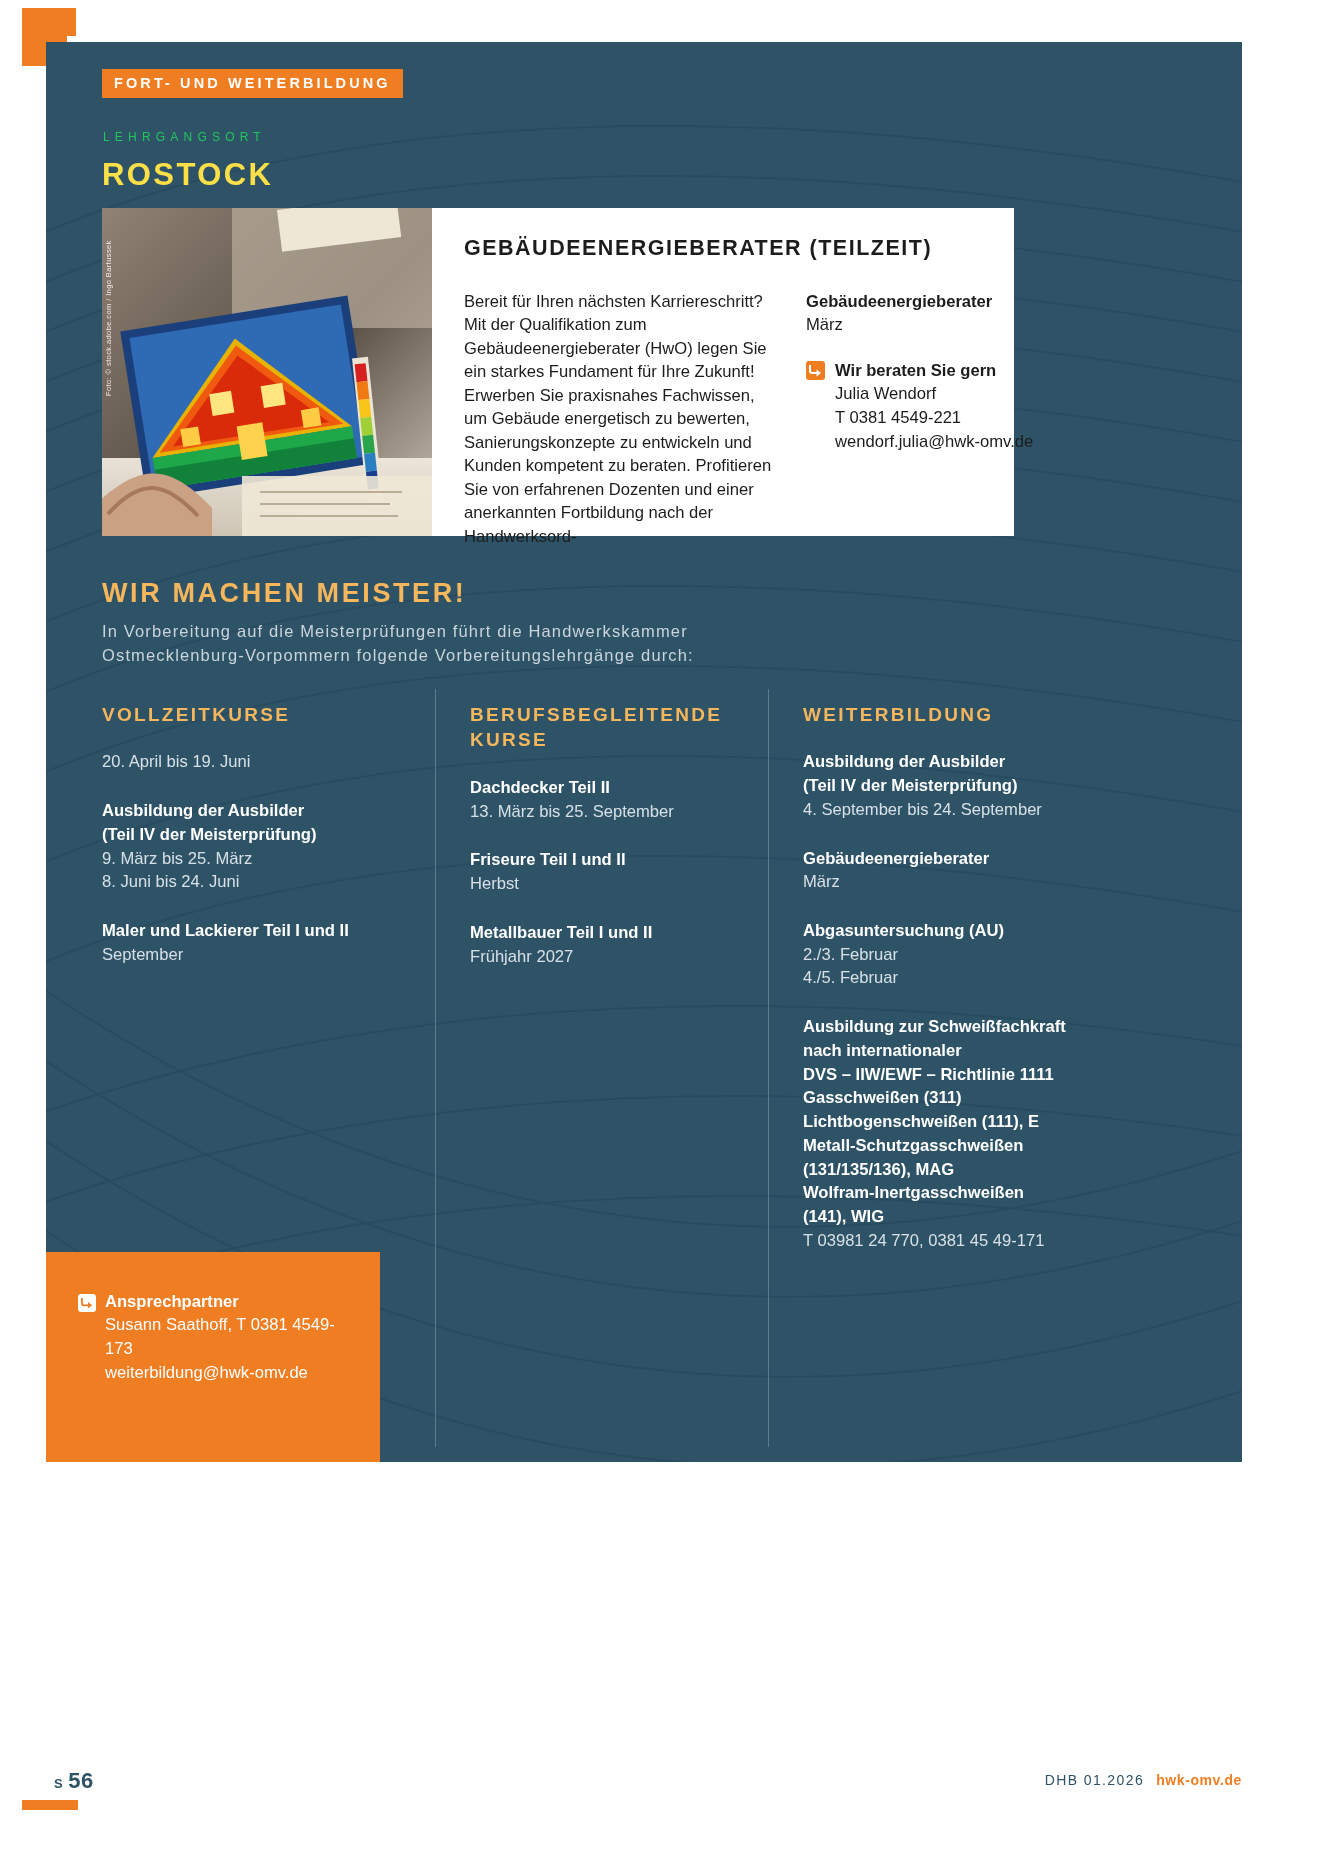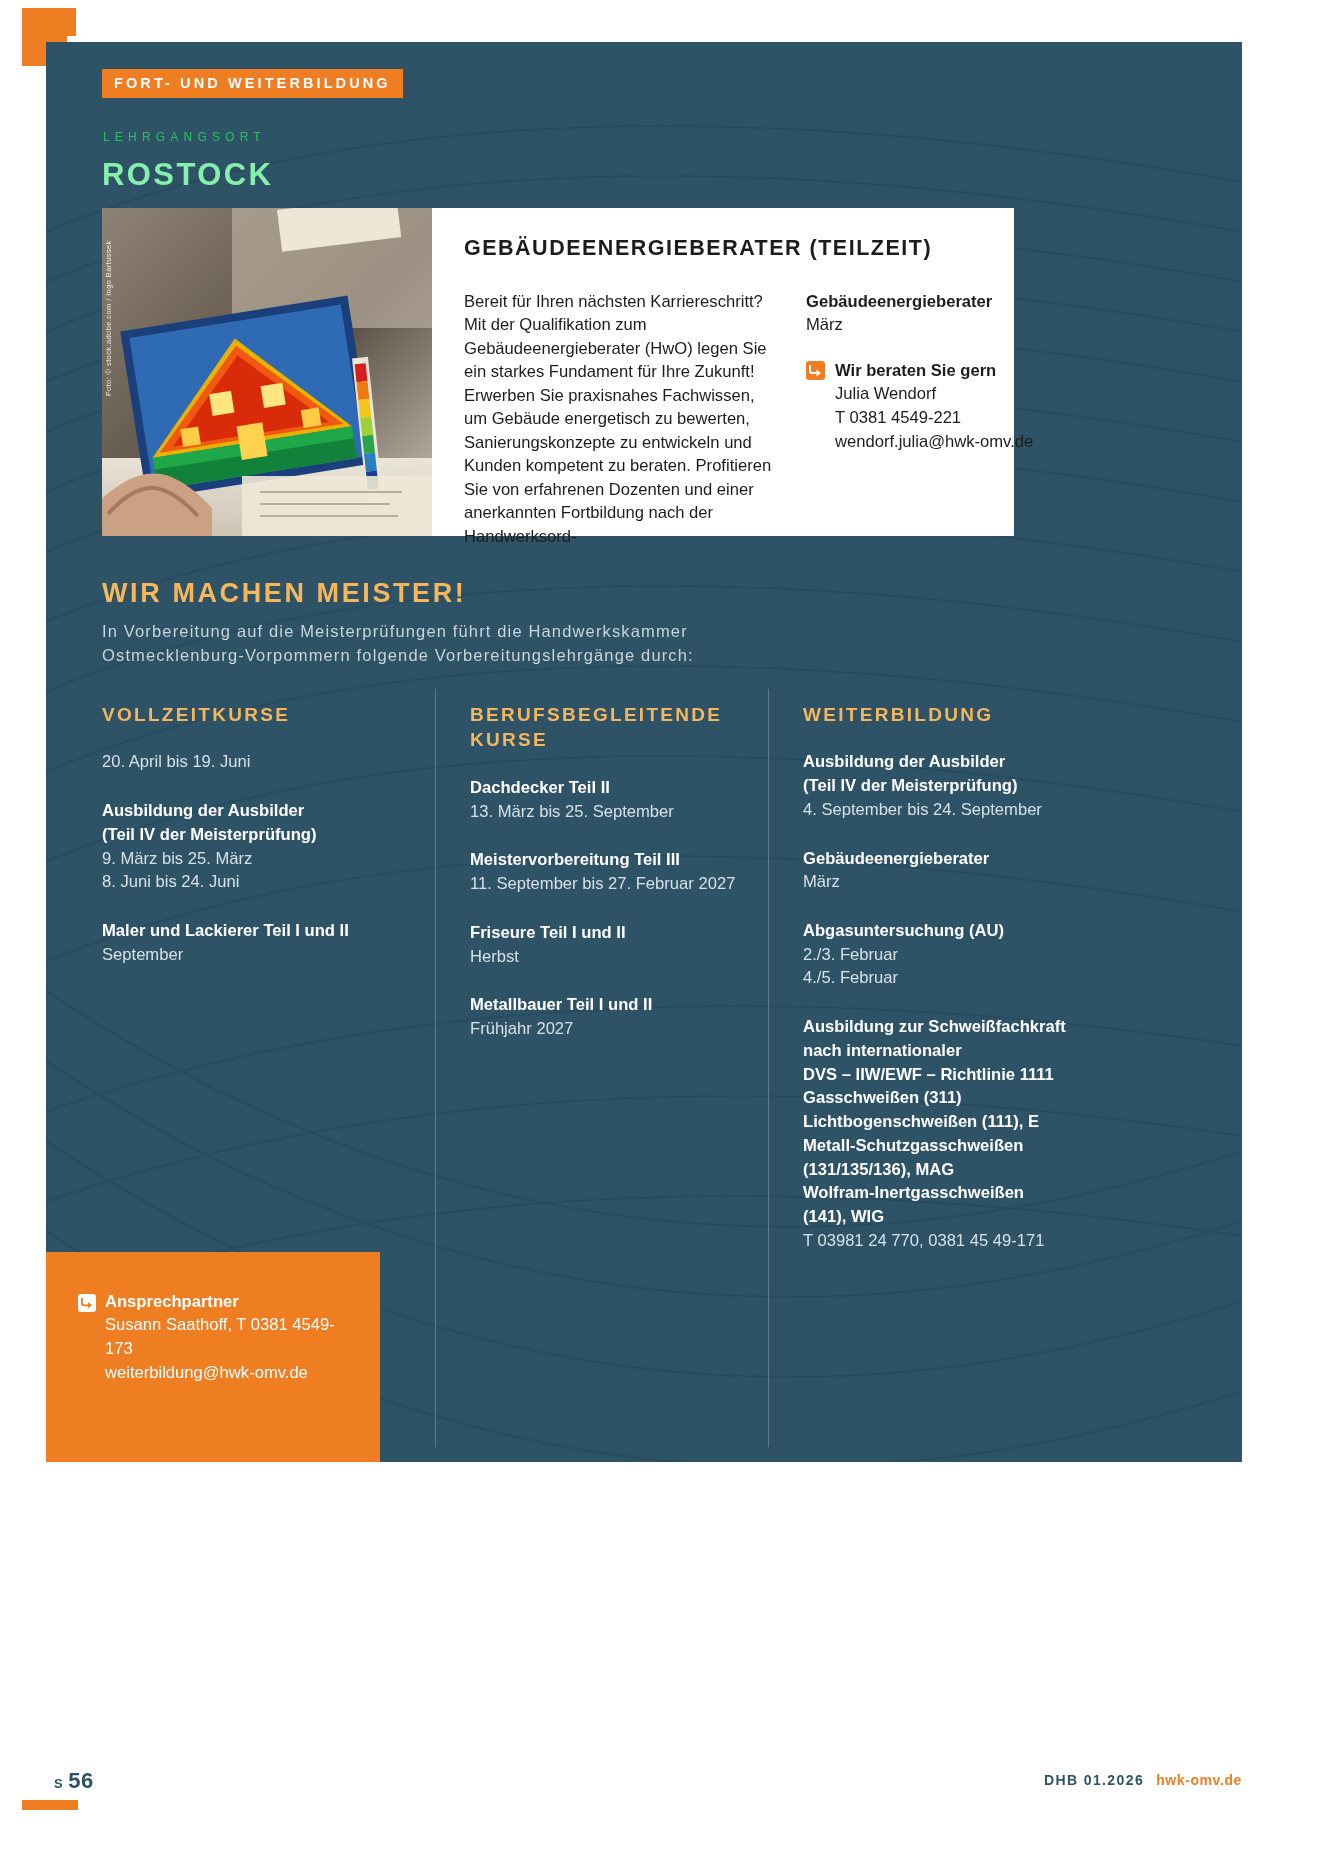--- a/index.html
+++ b/index.html
@@ -73,21 +73,21 @@
     top: 88px;
     color: #22c55e;
     font-size: 12px;
     letter-spacing: 5.2px;
     font-weight: 400;
   }
   .location-name {
     position: absolute;
     left: 56px;
     top: 115px;
-    color: #86efac;
+    color: #fde047;
     font-size: 31px;
     letter-spacing: 2.4px;
     font-weight: 700;
   }
 
   
   .article-card {
     position: absolute;
     left: 56px;
     top: 166px;
@@ -289,21 +289,21 @@
   .footer-right {
     position: absolute;
     right: 84px;
     top: 1772px;
     display: flex;
     align-items: baseline;
     gap: 12px;
   }
   .footer-issue {
     color: #2e5367;
-    font-weight: 700;
+    font-weight: 400;
     font-size: 14px;
     letter-spacing: 1.4px;
     padding-left: 48px;
   }
   .footer-url {
     color: #ef7d22;
     font-weight: 700;
     font-size: 14px;
     letter-spacing: 0.6px;
   }
@@ -461,24 +461,20 @@
       </div>
 
       <div class="course-col with-rule">
         <div class="col-rule"></div>
         <div class="col-head">BERUFSBEGLEITENDE KURSE</div>
         <div class="course-item">
           <div class="name">Dachdecker Teil II</div>
           <div class="date">13. März bis 25. September</div>
         </div>
         <div class="course-item">
-          <div class="name">Meistervorbereitung Teil III</div>
-          <div class="date">11. September bis 27. Februar 2027</div>
-        </div>
-        <div class="course-item">
           <div class="name">Friseure Teil I und II</div>
           <div class="date">Herbst</div>
         </div>
         <div class="course-item">
           <div class="name">Metallbauer Teil I und II</div>
           <div class="date">Frühjahr 2027</div>
         </div>
       </div>
 
       <div class="course-col with-rule">

